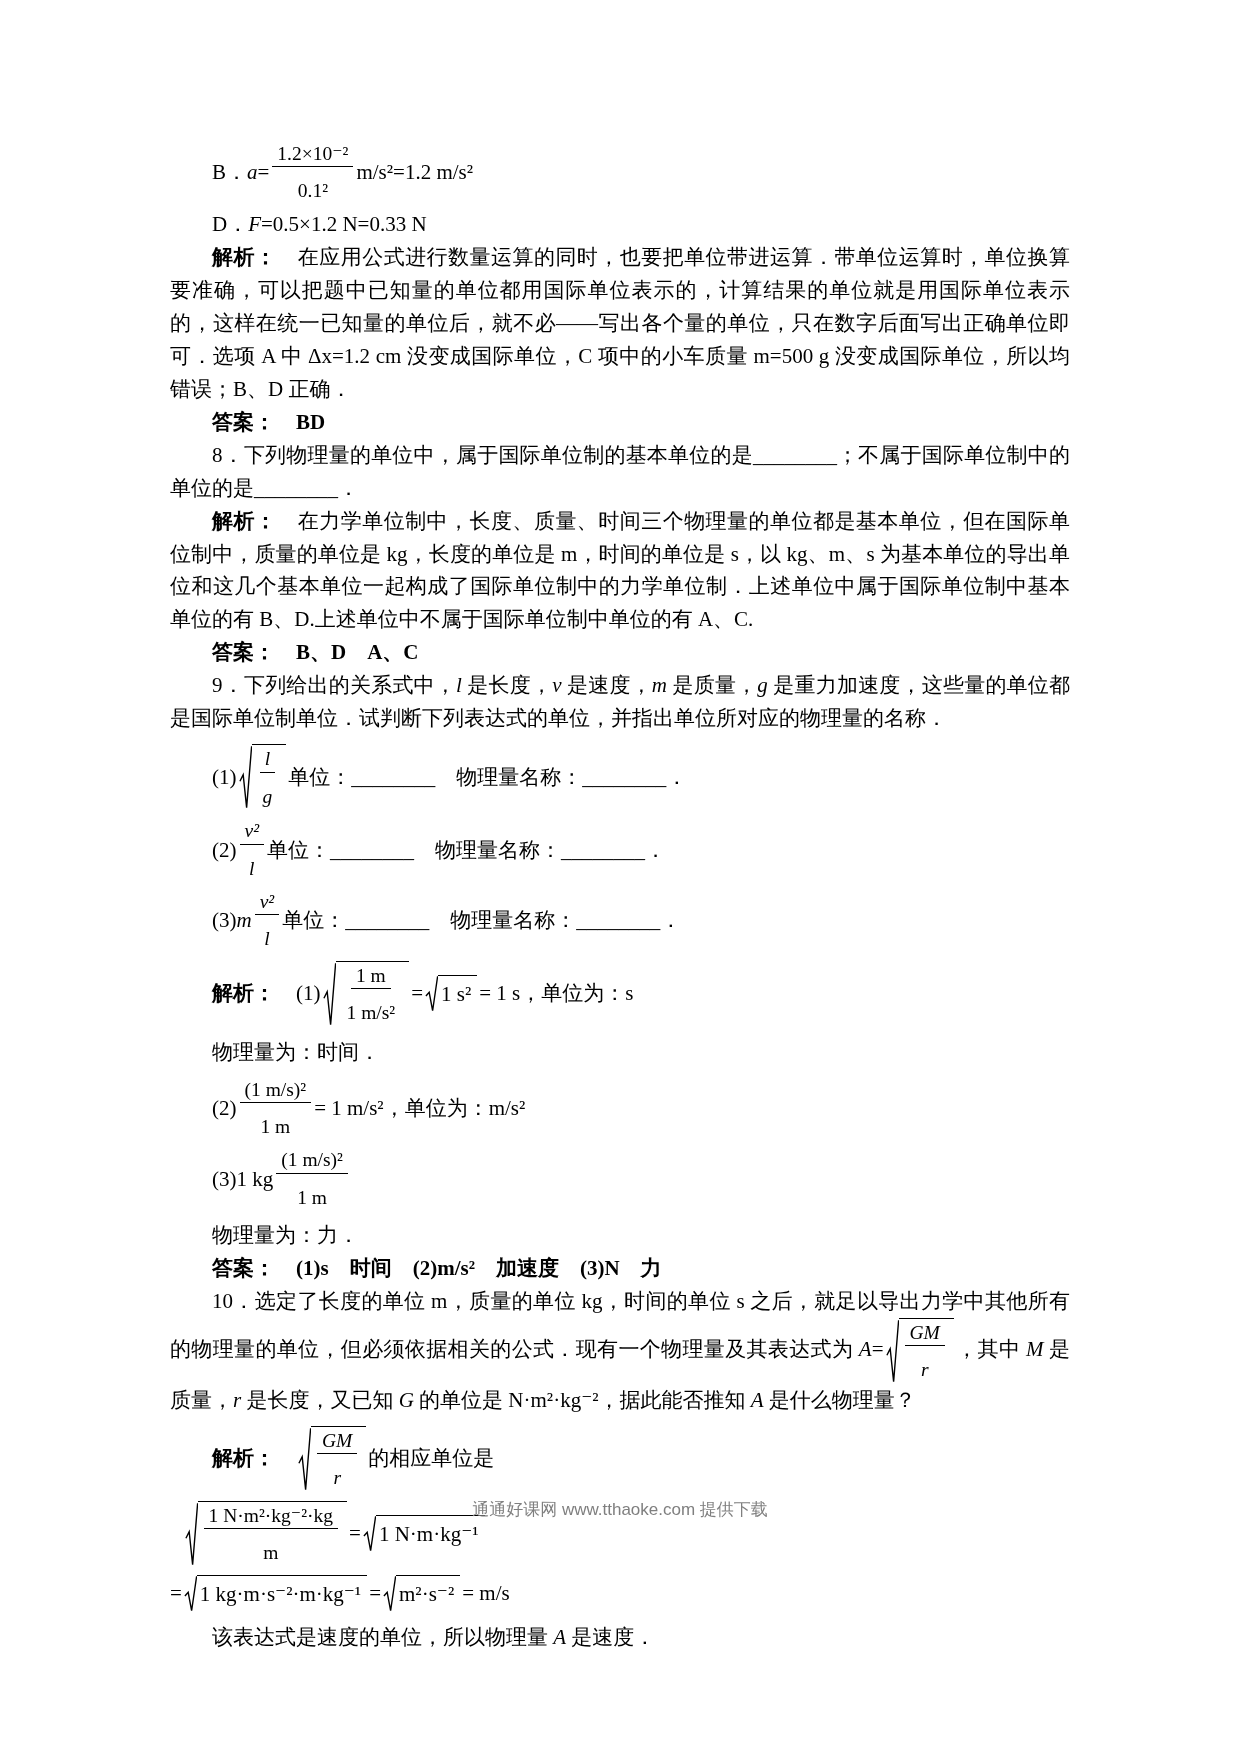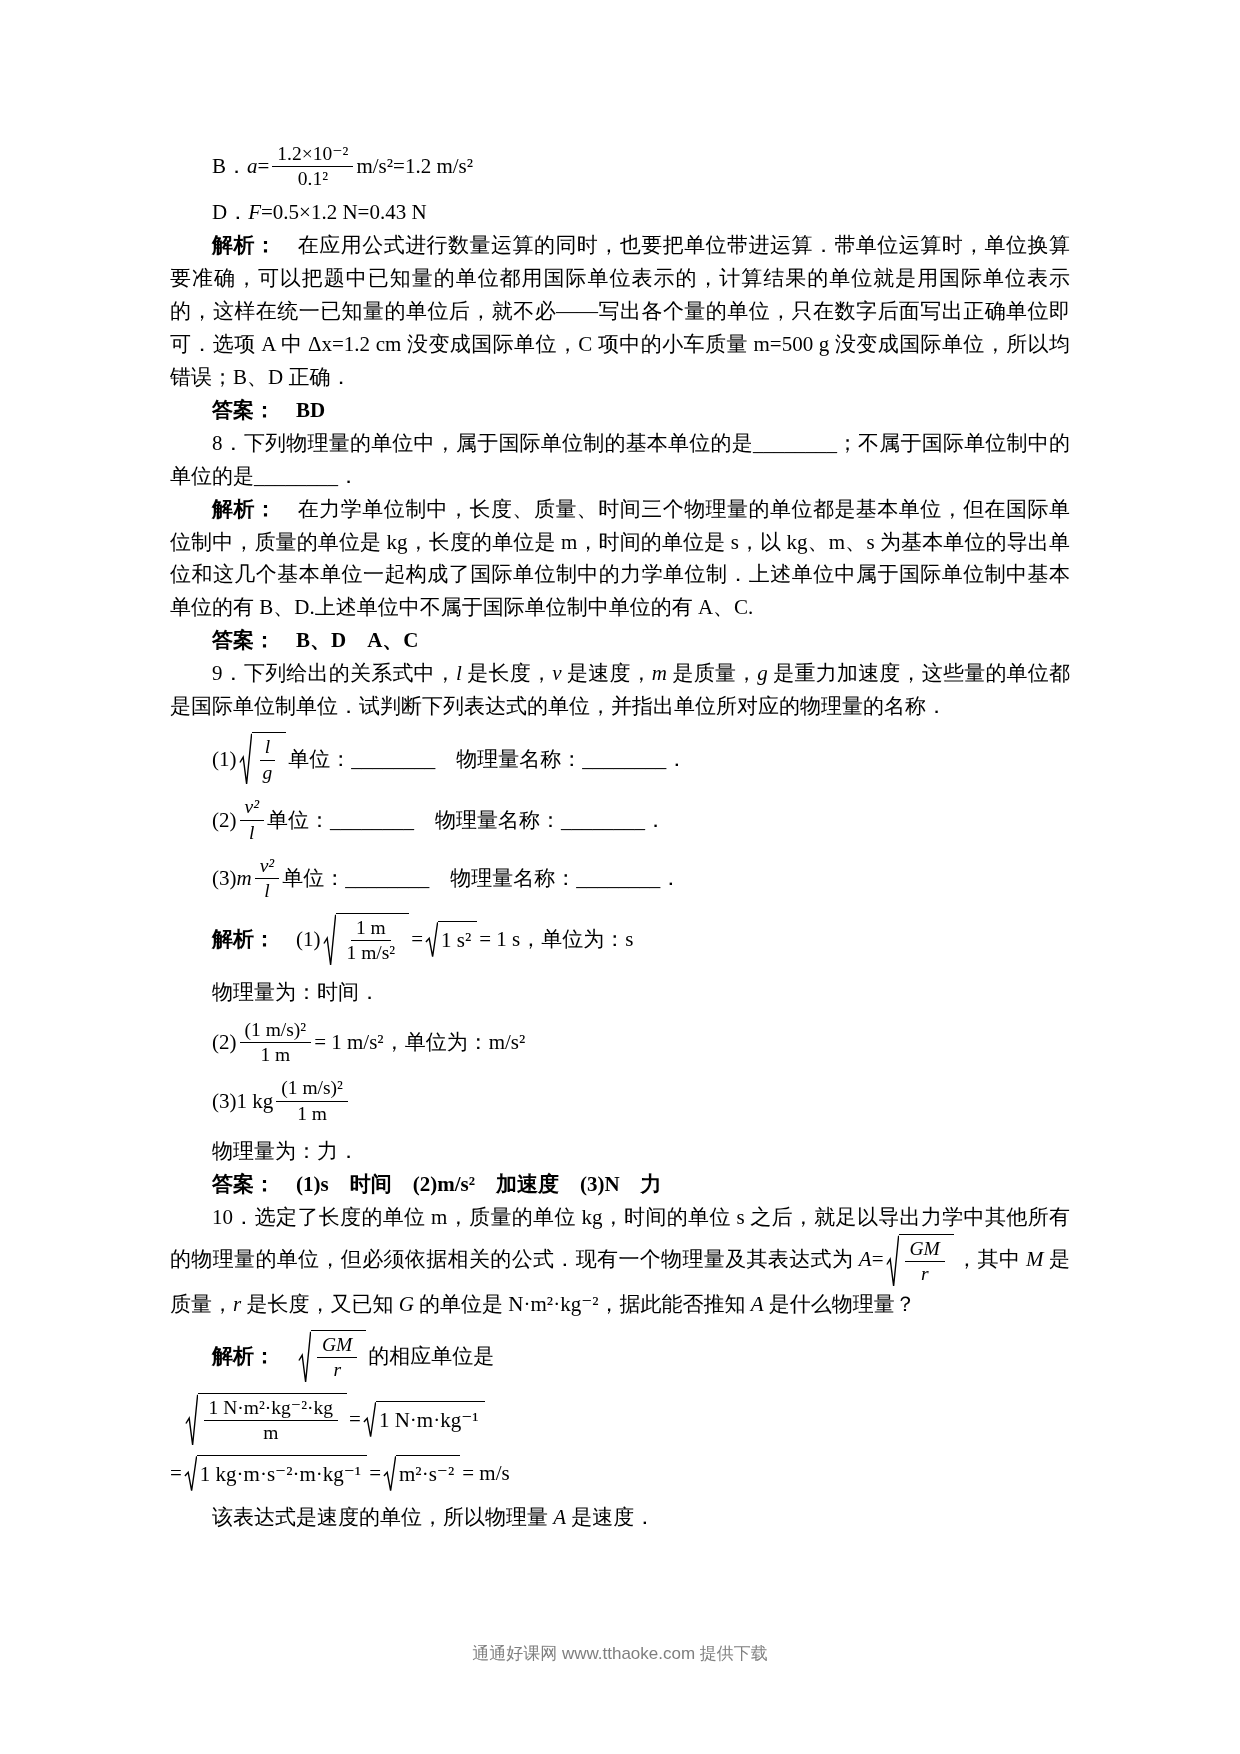--- a/index.html
+++ b/index.html
@@ -10,47 +10,47 @@
   .para { text-align:justify; line-height:1.57; text-indent:2em; }
   .line { line-height:1.57; }
   .ind { padding-left:2em; }
   .ind2 { text-indent:2em; }
   .disp { margin:9px 0; display:flex; align-items:center; flex-wrap:nowrap; }
   .disp > * { flex:none; }
   .lbl { font-family:"Liberation Sans","DejaVu Sans",sans-serif; font-weight:bold; font-style:normal; }
   .it { font-style:italic; }
   .ansv { font-weight:bold; margin-left:1em; }
   .t { }
-  .frac { display:inline-flex; flex-direction:column; align-items:center; vertical-align:middle; margin:0 3px; line-height:1.25; font-size:0.93em; text-indent:0; text-align:center; }
+  .frac { display:inline-flex; flex-direction:column; align-items:center; vertical-align:middle; margin:0 3px; line-height:1.25; font-size:0.93em; text-indent:0; text-align:center;gap:12px; }
   .fnum { display:block; padding:0 5px; border-bottom:1.5px solid #000; white-space:nowrap; }
   .fden { display:block; padding:0 5px; white-space:nowrap; }
   .sqrt { display:inline-flex; align-items:stretch; vertical-align:middle; margin:0 2px; white-space:nowrap; text-indent:0; }
   .rad { width:13px; align-self:stretch; height:auto; flex:none; }
   .rbox { border-top:1.6px solid #000; padding:2px 6px 1px 3px; display:inline-flex; align-items:center; }
-  .footer { position:absolute; left:0; width:100%; top:1642px; text-align:center; color:#7f7f7f; font-size:17px; font-family:"Liberation Sans","DejaVu Sans",sans-serif; }
+  .footer { position:absolute; left:0; width:100%; top:1498px; text-align:center; color:#7f7f7f; font-size:17px; font-family:"Liberation Sans","DejaVu Sans",sans-serif; }
 </style>
 </head>
 <body>
 
 <div class="page">
   <div class="content">
 
     <div class="line ind disp" style="margin:0 0 4px 0;">
       <span class="t">B．</span>
         <span class="it">a</span>
         <span class="t">=</span>
         <span class="frac">
           <span class="fnum">1.2×10⁻²</span>
           <span class="fden">0.1²</span>
         </span>
         <span class="t"> m/s²=1.2 m/s²</span>
     </div>
 
 
-    <p class="line ind"><span class="t">D．</span><span class="it">F</span><span class="t">=0.5×1.2 N=0.43 N</span></p>
+    <p class="line ind"><span class="t">D．</span><span class="it">F</span><span class="t">=0.5×1.2 N=0.33 N</span></p>
 
     <p class="para"><b class="lbl">解析：</b><span class="t">　在应用公式进行数量运算的同时，也要把单位带进运算．带单位运算时，单位换算要准确，可以把题中已知量的单位都用国际单位表示的，计算结果的单位就是用国际单位表示的，这样在统一已知量的单位后，就不必——写出各个量的单位，只在数字后面写出正确单位即可．选项 A 中 Δx=1.2 cm 没变成国际单位，C 项中的小车质量 m=500 g 没变成国际单位，所以均错误；B、D 正确．</span></p>
 
     <p class="line ind2"><b class="lbl">答案：</b><span class="ansv">BD</span></p>
 
     <p class="para"><span class="t">8．下列物理量的单位中，属于国际单位制的基本单位的是________；不属于国际单位制中的单位的是________．</span></p>
 
     <p class="para"><b class="lbl">解析：</b><span class="t">　在力学单位制中，长度、质量、时间三个物理量的单位都是基本单位，但在国际单位制中，质量的单位是 kg，长度的单位是 m，时间的单位是 s，以 kg、m、s 为基本单位的导出单位和这几个基本单位一起构成了国际单位制中的力学单位制．上述单位中属于国际单位制中基本单位的有 B、D.上述单位中不属于国际单位制中单位的有 A、C.</span></p>
 
     <p class="line ind2"><b class="lbl">答案：</b><span class="ansv">B、D　A、C</span></p>

